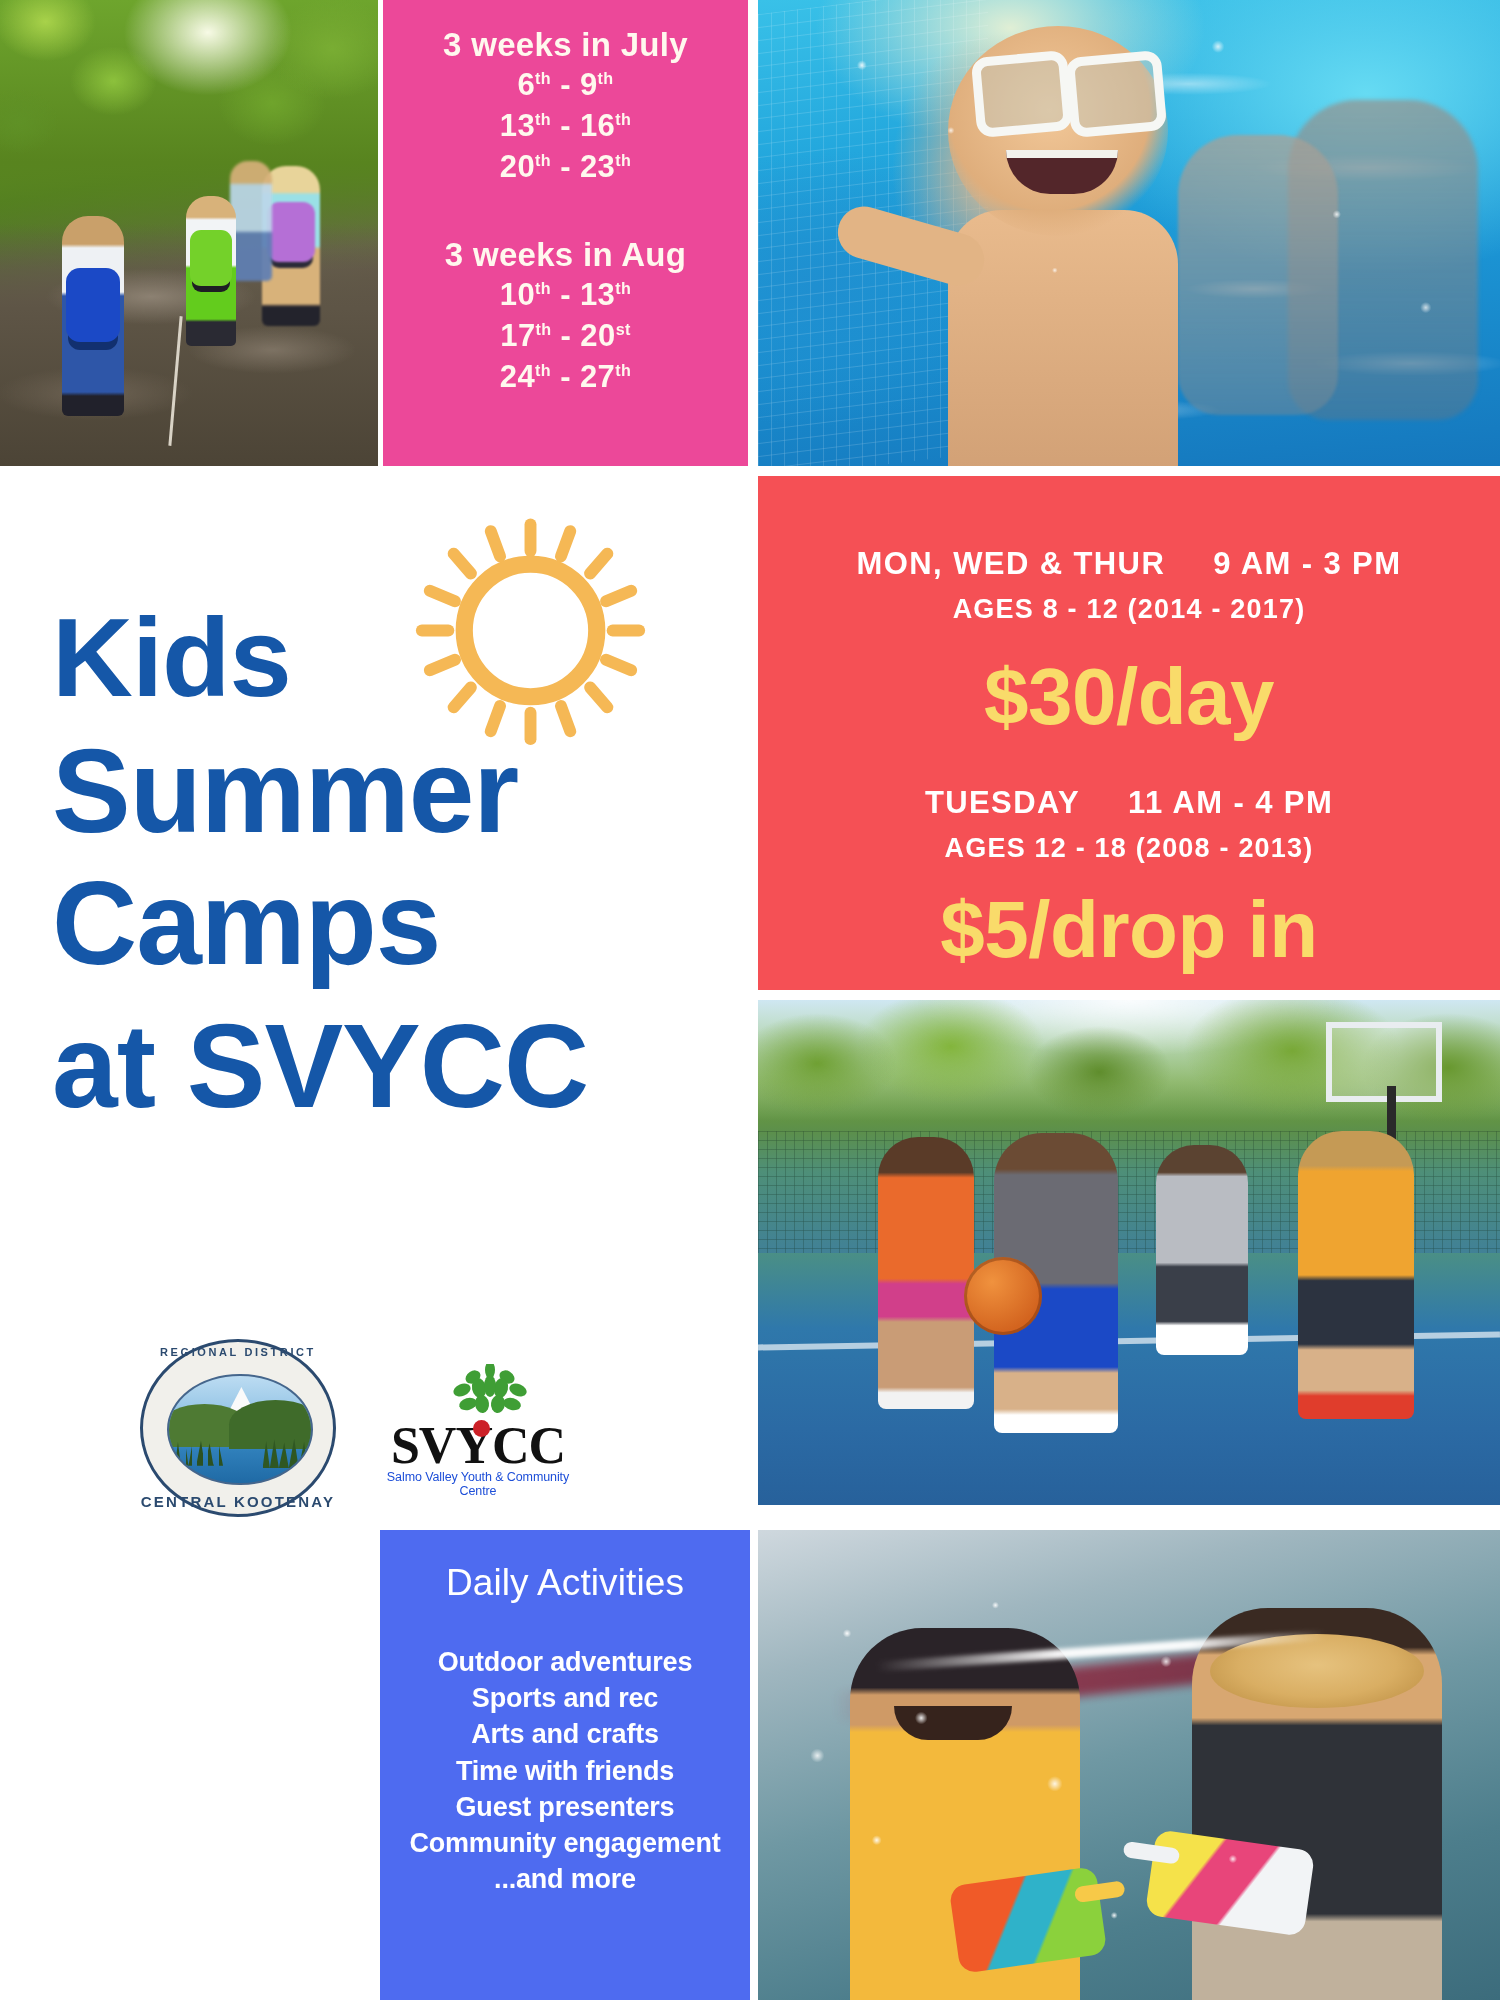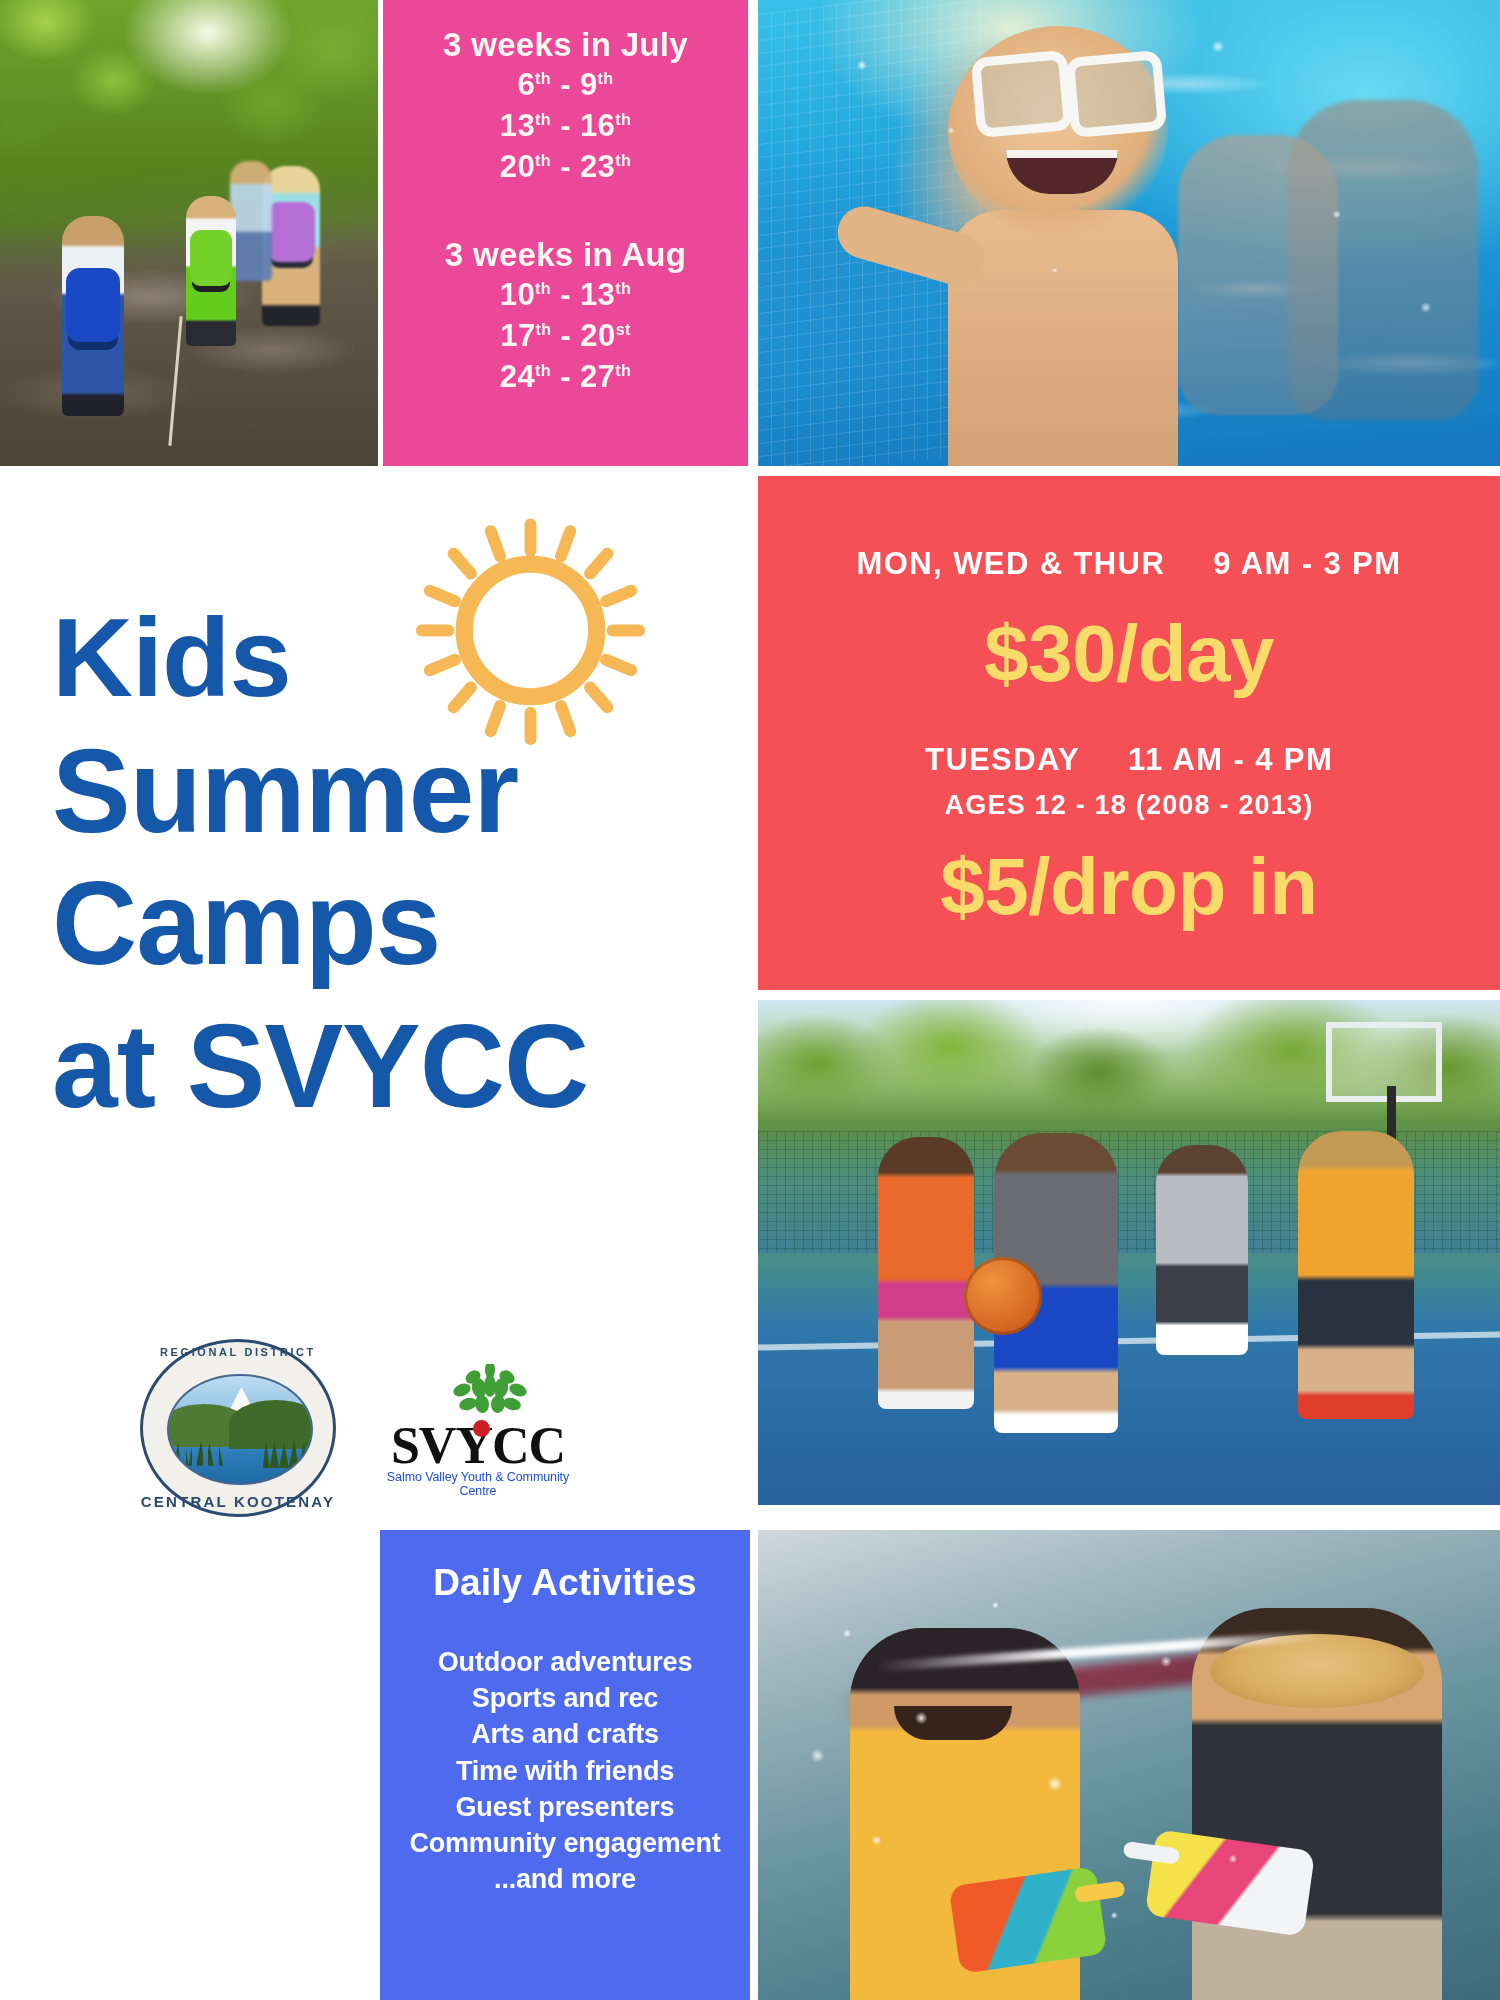--- a/index.html
+++ b/index.html
@@ -194,21 +194,21 @@
   
   #panel-contact{left:0;top:1530px;width:370px;height:470px;background:#17BFC4;color:#fff;text-align:center;box-sizing:border-box;padding-top:36px;}
   #pin-icon{display:block;margin:0 auto 16px;}
   #panel-contact .place{font-size:22px;font-weight:bold;line-height:1.32;letter-spacing:.2px;}
   #panel-contact .addr{font-size:30px;font-weight:bold;margin-top:40px;letter-spacing:.3px;}
   #panel-contact .reg{font-size:30px;font-weight:bold;margin-top:52px;letter-spacing:.2px;}
   #panel-contact .mail{font-size:30px;font-weight:bold;margin-top:6px;letter-spacing:.2px;}
 
   
   #panel-activities{left:380px;top:1530px;width:370px;height:470px;background:#4E6BF0;color:#fff;text-align:center;box-sizing:border-box;padding-top:32px;}
-  #panel-activities .ttl{font-size:37px;font-weight:bold;letter-spacing:.1px;}
+  #panel-activities .ttl{font-size:37px;font-weight:normal;letter-spacing:.1px;}
   #panel-activities ul{list-style:none;margin:40px 0 0;padding:0;}
   #panel-activities li{font-size:27px;font-weight:bold;line-height:1.34;letter-spacing:-.2px;}
 
   
   #photo-waterfight{left:758px;top:1530px;width:742px;height:470px;
     background:linear-gradient(165deg,#cfd8de 0%,#9fb6bf 22%,#6f98a3 48%,#4d7e8c 74%,#3c6c7c 100%);}
   #photo-waterfight .spray{position:absolute;inset:0;
     background:
       radial-gradient(circle 6px at 12% 22%, rgba(255,255,255,.95), rgba(255,255,255,0) 70%),
       radial-gradient(circle 9px at 22% 40%, rgba(255,255,255,.9), rgba(255,255,255,0) 70%),
@@ -375,20 +375,21 @@
       <div class="name">SVYCC</div>
       <div class="dot"></div>
       <div class="sub">Salmo Valley Youth &amp; Community Centre</div>
     </div>
   </div>
 
   <div class="panel" id="panel-price">
     <div class="row1">
       <span>MON, WED &amp; THUR</span><span class="sp"></span><span>9 AM - 3 PM</span>
     </div>
+    <div class="row2">AGES 8 - 12 (2014 - 2017)</div>
     <div class="big">$30/day</div>
 
     <div class="spacer"></div>
 
     <div class="row1">
       <span>TUESDAY</span><span class="sp"></span><span>11 AM - 4 PM</span>
     </div>
     <div class="row2">AGES 12 - 18 (2008 - 2013)</div>
     <div class="big2">$5/drop in</div>
   </div>

